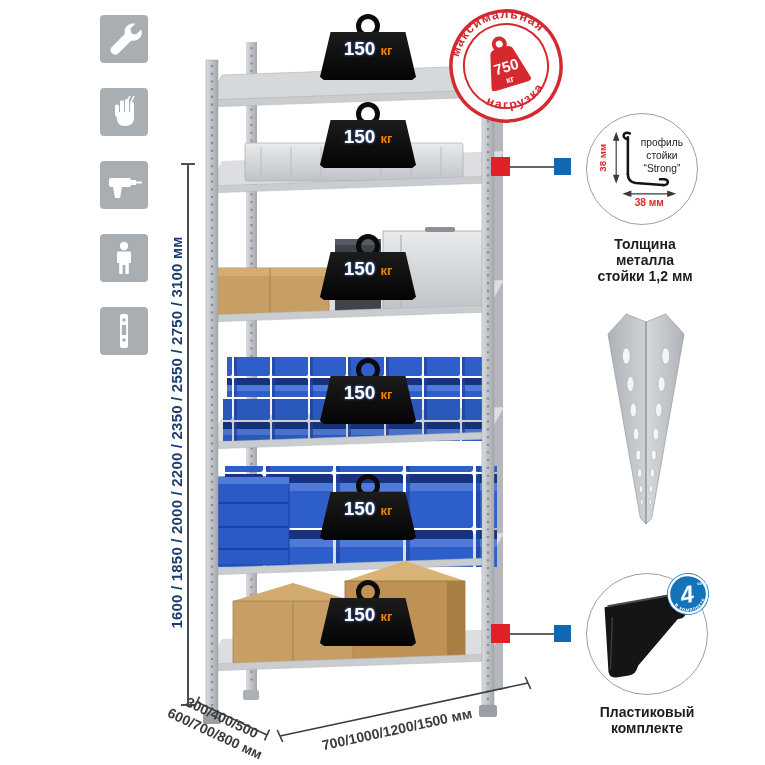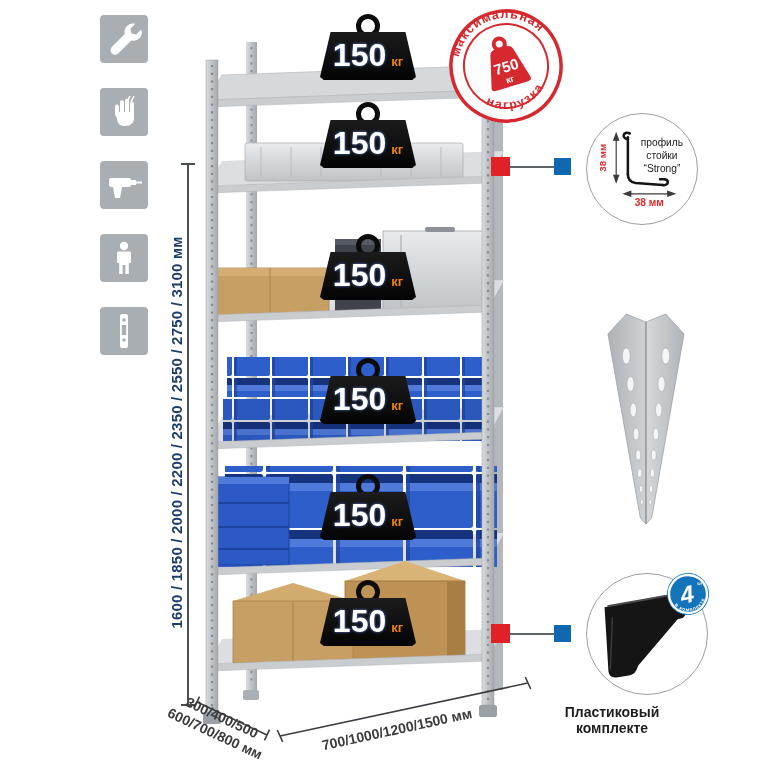--- a/index.html
+++ b/index.html
@@ -15,21 +15,21 @@
   .vline{width:2px;background:#4a4f54;}
   .vtick{height:2px;background:#4a4f54;}
   .conn-line{height:2px;background:#5f6468;}
   .sq-red{background:#e02128;}
   .sq-blue{background:#1068b0;}
   .badge{left:320px;width:96px;height:66px;z-index:5;position:absolute;}
   .badge .ring{width:14px;height:14px;border:5px solid #0b0b0b;border-radius:50%;margin:0 auto;}
   .badge .body{margin-top:-6px;height:48px;background:linear-gradient(180deg,#1c1c1c,#040404);
       clip-path:polygon(11% 0,89% 0,100% 94%,96% 100%,4% 100%,0 94%);
       display:flex;align-items:baseline;justify-content:center;padding-top:7px;box-sizing:border-box;}
-  .badge .num{font-weight:800;font-size:32px;line-height:1;color:#fff;
+  .badge .num{font-weight:800;font-size:19px;line-height:1;color:#fff;
       text-shadow:0 0 3px rgba(96,146,255,.85);}
   .badge .unit{font-weight:700;font-size:13px;color:#f08300;margin-left:5px;}
 </style>
 </head>
 <body>
 
 <div id="canvas">
 
   <div class="abs icon-box" style="left:100px;top:15px;">
     <svg width="48" height="48" viewBox="0 0 48 48">
@@ -284,20 +284,24 @@
         <line x1="42" y1="82" x2="86" y2="82"></line>
         <polygon points="38,82 45,79.5 45,84.5" fill="#3a3a3a"></polygon>
         <polygon points="90,82 83,79.5 83,84.5" fill="#3a3a3a"></polygon>
       </g>
       <text transform="rotate(-90 20 45)" x="20" y="45" text-anchor="middle" font-size="10" font-weight="700" fill="#e02a2e">38 мм</text>
       <text x="64" y="95" text-anchor="middle" font-size="10.5" font-weight="700" fill="#e02a2e">38 мм</text>
       <text x="77" y="33" text-anchor="middle" font-size="10.5" fill="#1b1b1b">профиль</text>
       <text x="77" y="46" text-anchor="middle" font-size="10.5" fill="#1b1b1b">стойки</text>
       <text x="77" y="60" text-anchor="middle" font-size="10.5" fill="#1b1b1b">“Strong”</text>
     </svg>
+  </div>
+  <div class="abs caption" style="left:585px;top:236px;width:120px;">
+    <div>Толщина металла</div>
+    <div>стойки 1,2 мм</div>
   </div>
 
   <svg class="abs" style="left:598px;top:308px;" width="96" height="224" viewBox="0 0 136 318">
     <defs>
       <linearGradient id="gFaceL" x1="0" y1="0" x2="1" y2="0">
         <stop offset="0" stop-color="#aeb2b6"></stop>
           <stop offset="1" stop-color="#cfd2d5"></stop>
       </linearGradient>
       <linearGradient id="gFaceR" x1="0" y1="0" x2="1" y2="0">
         <stop offset="0" stop-color="#d6d9db"></stop>
@@ -346,21 +350,21 @@
       <circle cx="22" cy="22" r="21" fill="#1474ba"></circle>
       <circle cx="22" cy="22" r="19" fill="none" stroke="#fff" stroke-width="2.4"></circle>
       <text x="21" y="30.5" text-anchor="middle" font-size="24" font-weight="800" font-style="italic" fill="#fff">4</text>
       <text x="33" y="15" font-size="4.2" font-weight="700" fill="#fff" transform="rotate(10 33 15)">штуки</text>
       <text font-size="5" font-weight="800" fill="#fff" letter-spacing=".7">
         <textPath href="#kitArc" startOffset="50%" text-anchor="middle">в комплекте</textPath>
       </text>
     </g>
   </svg>
 
-  <div class="abs caption" style="left:552px;top:704px;width:120px;">
+  <div class="abs caption" style="left:587px;top:704px;width:120px;">
     <div>Пластиковый</div>
     <div>комплекте</div>
   </div>
 
   <svg class="abs" style="left:140px;top:672px;z-index:2;" width="430" height="93" viewBox="0 0 430 93">
     <g stroke="#3b3f43" stroke-width="1.6">
       <line x1="57" y1="30" x2="127" y2="63"></line>
       <line x1="59.5" y1="24.6" x2="54.5" y2="35.4"></line>
       <line x1="129.5" y1="57.6" x2="124.5" y2="68.4"></line>
     </g>

